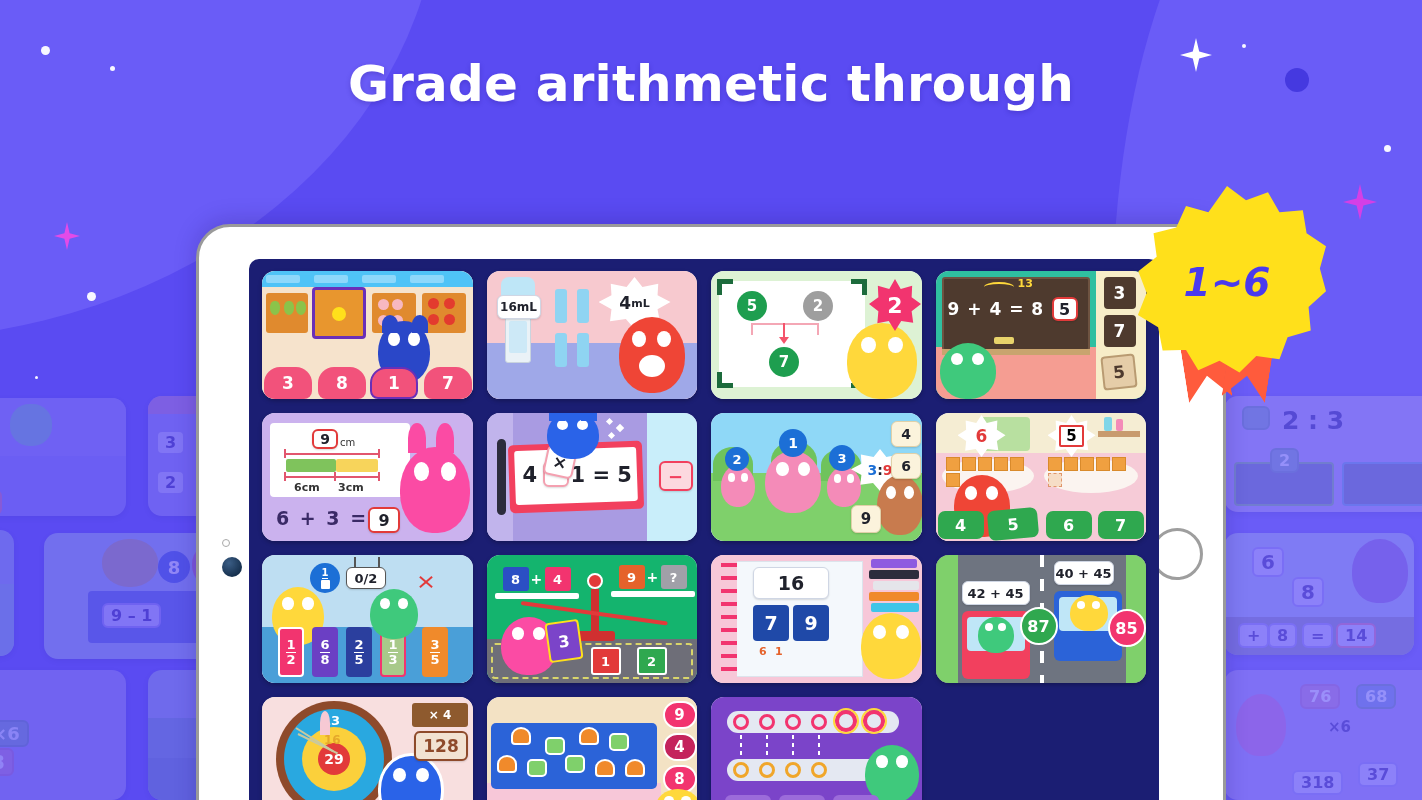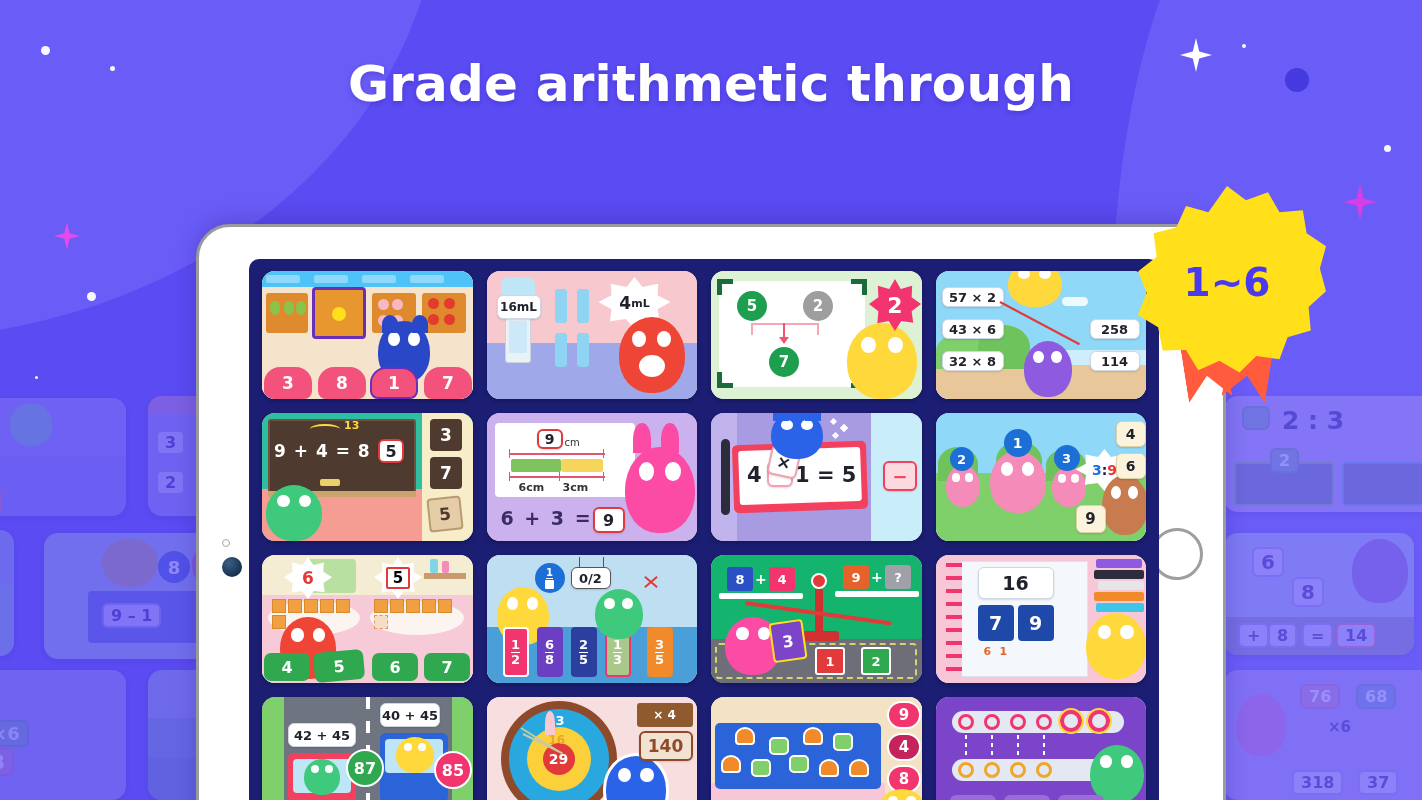--- a/index.html
+++ b/index.html
@@ -195,20 +195,21 @@
   }
   #grade-badge .txt {
     position: absolute; inset: 0;
     display: flex; flex-direction: column;
     align-items: center; justify-content: center;
     color: #4A3AEE;
     font-weight: bold;
     line-height: 1.06;
     z-index: 2;
     padding-bottom: 4px;
+    font-style: italic;
   }
   #grade-badge .t1 { font-size: 39px; }
   #grade-badge .t2 { font-size: 38px; }
 </style>
 </head>
 <body>
 
 <div id="bg-root">
   <div class="bg-swirl swirl-a"></div>
   <div class="bg-swirl swirl-b"></div>
@@ -287,21 +288,21 @@
       <div class="chip" style="left:78px;top:90px;">=</div>
       <div class="chip redline" style="left:112px;top:90px;">14</div>
     </div>
     <div class="bg-card" style="left:-60px;top:533px;width:84px;height:122px;background:#a8b0e9;"></div>
     <div class="bg-card" style="left:42px;top:670px;width:230px;height:130px;background:#a898ef;">
       <div class="blob" style="left:12px;top:24px;width:50px;height:62px;background:#cf77cf;border-radius:50% 50% 44% 44%;"></div>
       <div class="chip pinkish" style="left:76px;top:14px;">76</div>
       <div class="chip greenish" style="left:132px;top:14px;background:#7a9bd8;">68</div>
       <div style="position:absolute;left:104px;top:48px;font-size:15px;color:#3b2f9c;font-weight:bold;">×6</div>
       <div class="chip" style="left:68px;top:100px;">318</div>
-      <div class="chip" style="left:134px;top:100px;">37</div>
+      <div class="chip" style="left:134px;top:92px;">37</div>
     </div>
     <div class="bg-card" style="left:-60px;top:670px;width:84px;height:130px;background:#9ab0e2;">
       <div class="chip" style="left:16px;top:14px;">6</div>
       <div class="chip" style="left:16px;top:52px;">4</div>
       <div class="chip" style="left:16px;top:92px;">6</div>
     </div>
   </div>
 </div>
 
 <div id="headline">
@@ -380,36 +381,20 @@
         <div style="position:absolute;left:40px;top:52px;width:68px;height:2px;background:#F4A7B5;"></div>
         <div style="position:absolute;left:40px;top:52px;width:2px;height:12px;background:#F4A7B5;"></div>
         <div style="position:absolute;left:106px;top:52px;width:2px;height:12px;background:#F4A7B5;"></div>
         <div style="position:absolute;left:72px;top:52px;width:2px;height:18px;background:#F4546B;"></div>
         <div style="position:absolute;left:68px;top:66px;width:0;height:0;border-left:5px solid transparent;border-right:5px solid transparent;border-top:7px solid #F4546B;"></div>
         <div class="circ" style="left:58px;top:76px;width:30px;height:30px;background:#1E9E4F;font-size:15px;">7</div>
         <div class="critter" style="left:136px;top:52px;width:70px;height:76px;background:#FFD83B;"></div>
         <div class="burst" style="left:158px;top:8px;width:52px;height:52px;background:#F2346F;color:#fff;font-size:22px;">2</div>
       </div>
 
-      <div class="card">
-        <div class="sky"></div>
-        <div class="fill" style="top:94px;background:#E8C79A;"></div>
-        <div style="position:absolute;left:0;top:62px;width:56px;height:36px;background:#7FD06B;border-radius:50% 50% 0 0;"></div>
-        <div style="position:absolute;left:42px;top:54px;width:52px;height:44px;background:#6FC35C;border-radius:50% 50% 0 0;"></div>
-        <div style="position:absolute;left:18px;top:16px;width:22px;height:9px;background:#fff;border-radius:6px;opacity:.85;"></div>
-        <div style="position:absolute;left:126px;top:26px;width:26px;height:9px;background:#fff;border-radius:6px;opacity:.85;"></div>
-        <div class="pill" style="left:6px;top:16px;width:62px;height:20px;font-size:13px;">57 × 2</div>
-        <div class="pill" style="left:6px;top:48px;width:62px;height:20px;font-size:13px;">43 × 6</div>
-        <div class="pill" style="left:6px;top:80px;width:62px;height:20px;font-size:13px;">32 × 8</div>
-        <div class="pill" style="left:154px;top:48px;width:50px;height:20px;font-size:13px;">258</div>
-        <div class="pill" style="left:154px;top:80px;width:50px;height:20px;font-size:13px;">114</div>
-        <div class="critter" style="left:72px;top:-10px;width:54px;height:46px;background:#FFD83B;"></div>
-        <div style="position:absolute;left:64px;top:30px;width:90px;height:2px;background:#E23A3A;transform:rotate(28deg);transform-origin:left center;"></div>
-        <div class="critter" style="left:88px;top:70px;width:48px;height:56px;background:#8E5BE0;"></div>
-      </div>
 
       <div class="card">
         <div class="fill" style="background:#2FBFA0;"></div>
         <div class="fill" style="left:160px;background:#F7EDC8;"></div>
         <div class="fill" style="top:76px;width:160px;background:#F59D92;"></div>
         <div style="position:absolute;left:6px;top:6px;width:148px;height:74px;background:#4E3A2E;border-radius:3px;border:2px solid #6E5341;"></div>
         <div style="position:absolute;left:6px;top:78px;width:148px;height:6px;background:#C9A46E;"></div>
         <div style="position:absolute;left:48px;top:11px;width:30px;height:10px;border-top:2px solid #FFD83B;border-radius:50% 50% 0 0;"></div>
         <div style="position:absolute;left:82px;top:6px;font-size:11px;color:#FFD83B;font-weight:bold;">13</div>
         <div style="position:absolute;left:12px;top:28px;font-size:17px;color:#fff;font-weight:bold;letter-spacing:1px;">9 + 4 = 8 +</div>
@@ -618,21 +603,21 @@
         <div class="circ" style="left:22px;top:12px;width:100px;height:100px;background:#29A8E0;"></div>
         <div class="circ" style="left:40px;top:30px;width:64px;height:64px;background:#FBD03B;"></div>
         <div class="circ" style="left:56px;top:46px;width:32px;height:32px;background:#E23A3A;font-size:14px;color:#fff;">29</div>
         <div style="position:absolute;left:60px;top:16px;font-size:13px;color:#fff;font-weight:bold;">13</div>
         <div style="position:absolute;left:62px;top:36px;font-size:12px;color:#E5A82B;font-weight:bold;">16</div>
         <div style="position:absolute;left:34px;top:30px;width:44px;height:2px;background:#C9C9A0;transform:rotate(32deg);transform-origin:left center;"></div>
         <div style="position:absolute;left:36px;top:36px;width:44px;height:2px;background:#C9C9A0;transform:rotate(26deg);transform-origin:left center;"></div>
         <div style="position:absolute;left:58px;top:14px;width:10px;height:24px;background:#F6C9D4;border-radius:50% 50% 0 0;"></div>
         <div class="critter" style="left:116px;top:56px;width:66px;height:72px;background:#2A63E8;border:3px solid #fff;"></div>
         <div style="position:absolute;left:150px;top:6px;width:56px;height:24px;background:#8E5A2E;border-radius:3px;display:flex;align-items:center;justify-content:center;color:#fff;font-size:12px;font-weight:bold;">× 4</div>
-        <div class="pill" style="left:152px;top:34px;width:54px;height:30px;background:#F2E2D2;border:2.5px solid #8E4A2B;font-size:17px;color:#8E4A2B;">140</div>
+        <div class="pill" style="left:152px;top:34px;width:54px;height:30px;background:#F2E2D2;border:2.5px solid #8E4A2B;font-size:17px;color:#8E4A2B;">128</div>
       </div>
 
       <div class="card">
         <div class="fill" style="background:#F3E2C4;"></div>
         <div class="fill" style="top:86px;background:#F7C7D8;"></div>
         <div class="fill" style="left:174px;background:#F3E2C4;"></div>
         <div style="position:absolute;left:4px;top:26px;width:166px;height:66px;background:#2B63D8;border-radius:5px;"></div>
         <div style="position:absolute;left:24px;top:30px;width:20px;height:18px;background:#F08A2B;border:2px solid #fff;border-radius:50% 50% 4px 4px;"></div>
         <div style="position:absolute;left:58px;top:40px;width:20px;height:18px;background:#7FD06B;border:2px solid #fff;border-radius:5px;"></div>
         <div style="position:absolute;left:92px;top:30px;width:20px;height:18px;background:#F08A2B;border:2px solid #fff;border-radius:50% 50% 4px 4px;"></div>

